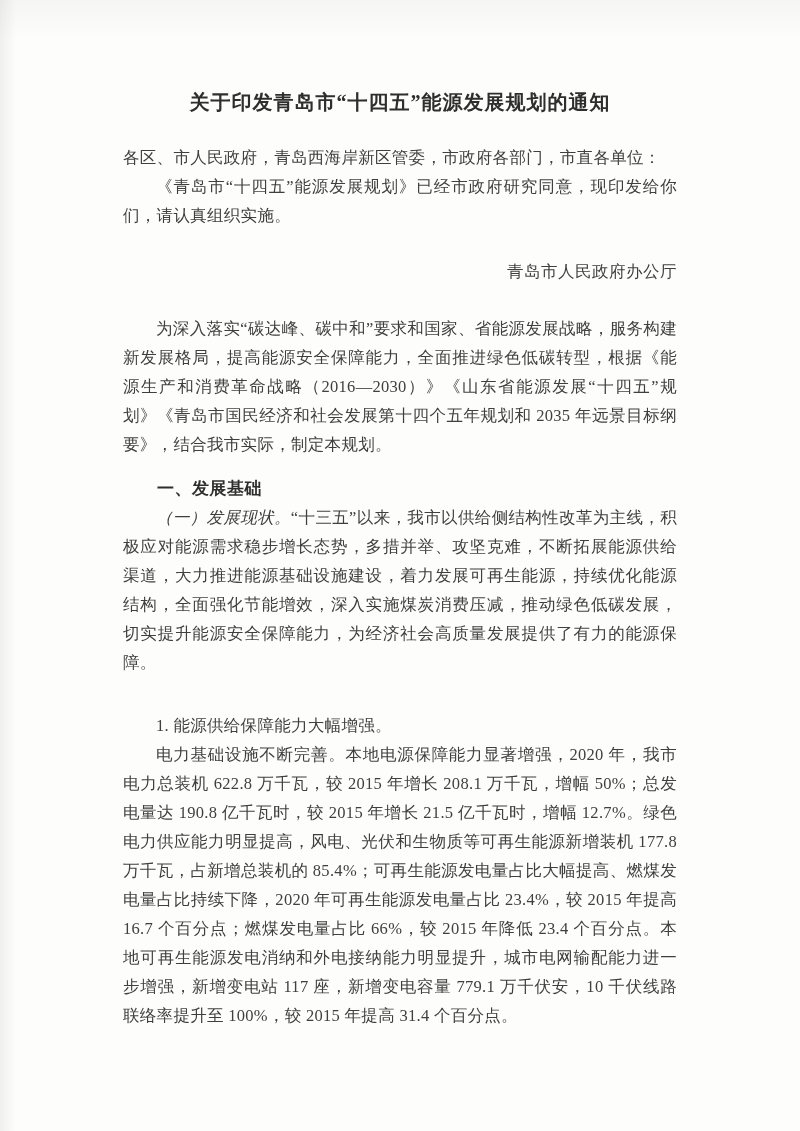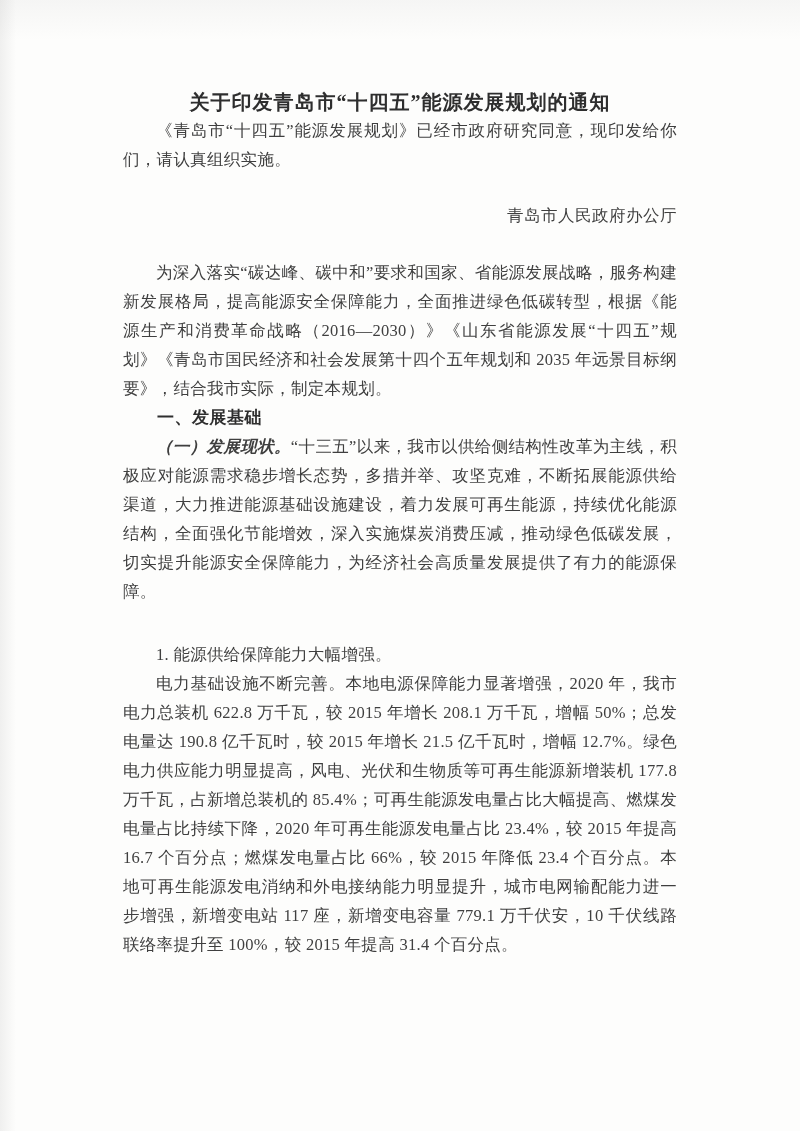--- a/index.html
+++ b/index.html
@@ -59,41 +59,43 @@
     margin-top: 45px;
     font-size: 17.5px;
     line-height: 26px;
     font-weight: bold;
     text-align: center;
     color: var(--heading-color);
     letter-spacing: 1px;
   }
   .preamble { margin-top: 27px; }
   .section-heading {
+    margin-top: 15px;
     font-size: 17px;
     line-height: 29px;
     font-weight: bold;
     color: var(--heading-color);
     text-indent: 2em;
     font-family: "Liberation Sans", "DejaVu Sans", sans-serif;
     letter-spacing: 0.5px;
   }
   .kai-label {
     font-style: italic;
-    font-weight: 700;
+    font-weight: 400;
   }
   .item-heading { margin-top: 34px; }
 </style>
 </head>
 <body>
 
 <div class="page">
 
   <h1 class="doc-title">关于印发青岛市“十四五”能源发展规划的通知</h1>
 
+  <p class="para salutation">各区、市人民政府，青岛西海岸新区管委，市政府各部门，市直各单位：</p>
 
   <p class="para indent">《青岛市“十四五”能源发展规划》已经市政府研究同意，现印发给你们，请认真组织实施。</p>
 
   <div class="signature-block">
     <div class="signature-inner">
       <div class="issuer">青岛市人民政府办公厅</div>
     </div>
   </div>
 
 

